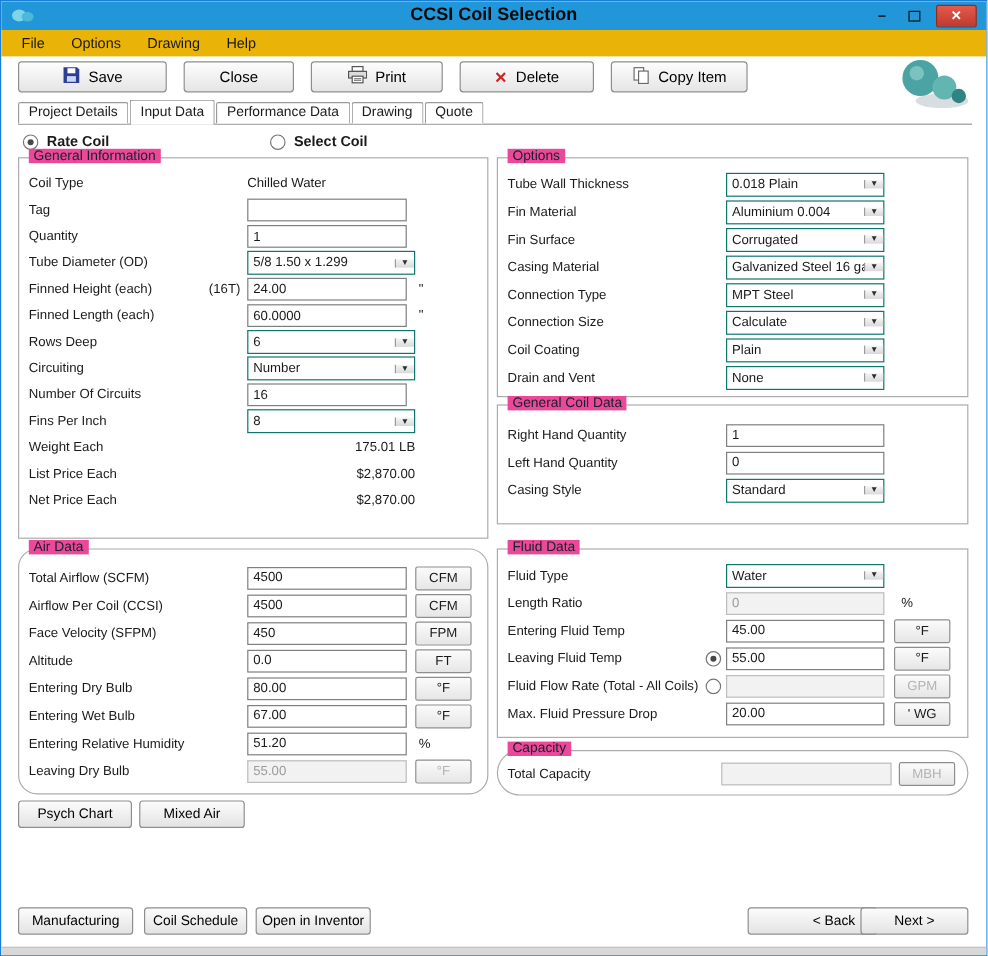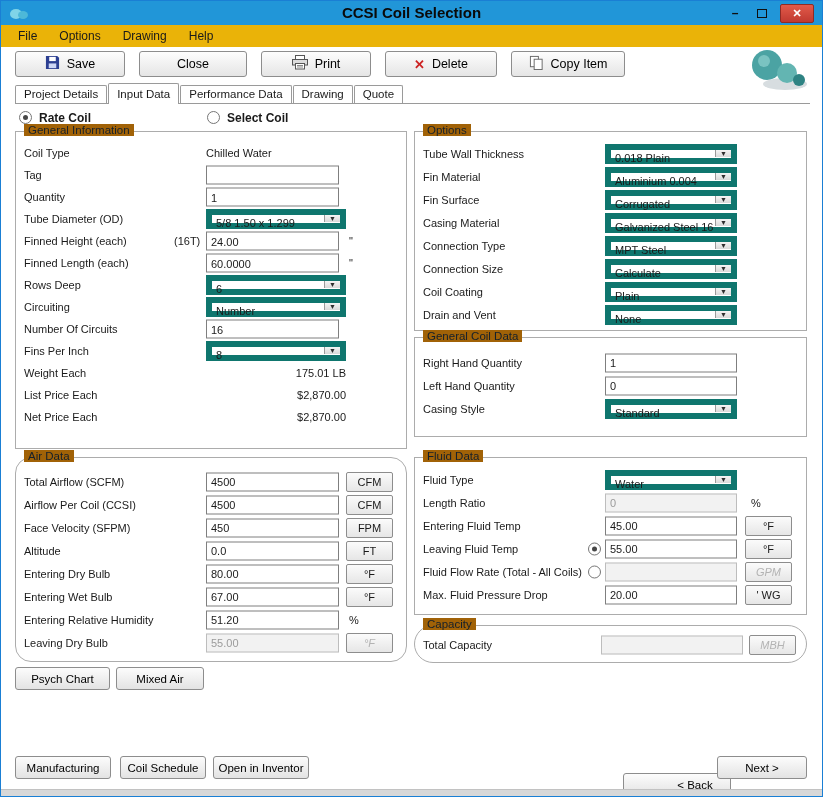--- a/index.html
+++ b/index.html
@@ -28,46 +28,46 @@
   .del-x { color:#cc2222; font-weight:bold; font-size:13px; }
   .logo { position:absolute; right:9px; top:45px; width:70px; height:46px; }
 
   
   .tabstrip { position:absolute; left:14px; top:82px; width:795px; height:21px; display:flex; align-items:flex-end; border-bottom:1px solid #9a9a9a; }
   .tab { height:18px; padding:2px 8px; border:1px solid #9a9a9a; border-bottom:none; background:#fff;
          font-size:11.5px; margin-right:1px; border-radius:2px 2px 0 0; white-space:nowrap; }
   .tab.active { height:21px; margin-bottom:-1px; position:relative; z-index:2; background:#fff; padding-top:4px; }
 
   
-  .radio-wrap { display:flex; align-items:flex-start; gap:7px; font-weight:bold; font-size:12px; position:absolute; }
+  .radio-wrap { display:flex; align-items:center; gap:7px; font-weight:bold; font-size:12px; position:absolute; }
   .radio { width:13px; height:13px; border:1px solid #767676; border-radius:50%; background:#fff; position:relative; display:inline-block; flex:none; }
   .radio.checked::after { content:""; position:absolute; left:3px; top:3px; width:5px; height:5px; border-radius:50%; background:#474747; }
 
   
   .group { position:absolute; border:1px solid #acacac; background:#fff; }
-  .gtitle { position:absolute; top:-8px; left:8px; background:#a16207; padding:0 4px; font-size:11.5px; color:#15202b; white-space:nowrap; }
+  .gtitle { position:absolute; top:-8px; left:8px; background:#ec4899; padding:0 4px; font-size:11.5px; color:#15202b; white-space:nowrap; }
   .row { position:relative; height:22px; }
   .row23 { height:23px; }
   .lbl { position:absolute; left:8px; top:50%; transform:translateY(-50%); font-size:11px; white-space:nowrap; }
   .note { position:absolute; left:158px; top:50%; transform:translateY(-50%); font-size:11px; }
   .sval { position:absolute; left:190px; top:50%; transform:translateY(-50%); font-size:11px; white-space:nowrap; }
   .sval.rt { width:140px; text-align:right; }
   .ctl { position:absolute; left:190px; top:50%; transform:translateY(-50%); }
   .txt { width:133px; height:19px; border:1px solid #7f7f7f; font:11px "Liberation Sans",sans-serif; padding:0 4px; background:#fff; color:#1a1a1a; }
   .txt.wide { width:142px; }
   .txt:disabled { background:#f2f2f2; color:#9b9b9b; border-color:#bdbdbd; }
-  .combo { height:20px; border:6px solid #0f766e; background:#fff; display:flex; align-items:flex-start; width:140px; }
+  .combo { height:20px; border:1px solid #0f766e; background:#fff; display:flex; align-items:center; width:140px; }
   .combo.w132 { width:132px; }
   .combo-text { flex:1; font-size:11px; padding:2px 4px; white-space:nowrap; overflow:hidden; }
   .combo-btn { width:16px; background:linear-gradient(#f5f5f5,#d9d9d9); border-left:1px solid #9a9a9a; font-size:7px; display:flex; align-items:center; justify-content:center; color:#2e2e2e; flex:none; }
   .suffix { position:absolute; left:333px; top:50%; transform:translateY(-50%); font-size:11px; }
   .unit { position:absolute; left:330px; top:50%; transform:translateY(-50%); width:47px; height:20px;
           border:1px solid #8d8d8d; border-radius:2px; background:linear-gradient(#fbfbfb,#e6e6e6);
           font:11px "Liberation Sans",sans-serif; color:#1a1a1a; }
-  .unit:disabled { color:#b3b3b3;font-style:italic; }
+  .unit:disabled { color:#b3b3b3; }
   .row-radio { position:absolute; left:173px; top:50%; transform:translateY(-50%); }
 
   
   .btn { position:absolute; height:23px; border:1px solid #8d8d8d; border-radius:3px;
          background:linear-gradient(#fcfcfc,#e3e3e3); font:11.5px "Liberation Sans",sans-serif; }
 
   .bottom-strip { position:absolute; left:0; right:0; bottom:0; height:7px; background:#d8d8d8; border-top:1px solid #c2c2c2; }
 </style>
 </head>
 <body>
@@ -92,29 +92,29 @@
   </div>
 
   <div class="menubar">
     <span class="menu-item">File</span>
     <span class="menu-item">Options</span>
     <span class="menu-item">Drawing</span>
     <span class="menu-item">Help</span>
   </div>
 
   <div class="toolbar">
-    <button class="tbtn" style="width:110px">
+    <button class="tbtn" style="width:124px">
       <span><svg width="15" height="15" viewBox="0 0 16 16">
             <path d="M1 1 h12 l2 2 v12 H1 Z" fill="#2c3f92"></path>
             <rect x="4" y="9" width="8" height="5" fill="#cdd6f5"></rect>
             <rect x="4.5" y="2" width="7" height="4.5" fill="#ffffff"></rect>
           </svg></span>
       <span>Save</span>
     </button>
-    <button class="tbtn" style="width:108px">
+    <button class="tbtn" style="width:92px">
       <span>Close</span>
     </button>
     <button class="tbtn" style="width:110px">
       <span><svg width="16" height="15" viewBox="0 0 16 15">
             <rect x="3.5" y="0.5" width="9" height="4" fill="#fff" stroke="#555"></rect>
             <rect x="0.5" y="4.5" width="15" height="5.5" fill="#dcdcdc" stroke="#555"></rect>
             <rect x="3.5" y="8.5" width="9" height="5.5" fill="#fff" stroke="#555"></rect>
             <line x1="5" y1="10.5" x2="11" y2="10.5" stroke="#888"></line>
             <line x1="5" y1="12" x2="11" y2="12" stroke="#888"></line>
           </svg></span>
@@ -147,21 +147,21 @@
     <div class="tab active">Input Data</div>
     <div class="tab">Performance Data</div>
     <div class="tab">Drawing</div>
     <div class="tab">Quote</div>
   </div>
 
   <label class="radio-wrap" style="left:18px; top:110px;">
     <span class="radio checked"></span>
     <span>Rate Coil</span>
   </label>
-  <label class="radio-wrap" style="left:206px; top:110px;">
+  <label class="radio-wrap" style="left:224px; top:110px;">
     <span class="radio"></span>
     <span>Select Coil</span>
   </label>
 
   <div class="group" style="left:14px; top:130px; width:392px; height:318px; padding-top:10px;">
     <span class="gtitle">General Information</span>
     <div class="row">
       <span class="lbl">Coil Type</span>
       <span class="sval">Chilled Water</span>
     </div>
@@ -399,17 +399,17 @@
       <button class="unit" style="left:334px" disabled="">MBH</button>
     </div>
   </div>
 
   <button class="btn" style="left:14px; top:666px; width:95px;">Psych Chart</button>
   <button class="btn" style="left:115px; top:666px; width:88px;">Mixed Air</button>
 
   <button class="btn" style="left:14px; top:755px; width:96px;">Manufacturing</button>
   <button class="btn" style="left:119px; top:755px; width:86px;">Coil Schedule</button>
   <button class="btn" style="left:212px; top:755px; width:96px;">Open in Inventor</button>
-  <button class="btn" style="left:622px; top:772px; width:108px;padding-left:36px;">&lt; Back</button>
+  <button class="btn" style="left:622px; top:755px; width:108px;padding-left:36px;">&lt; Back</button>
   <button class="btn" style="left:716px; top:755px; width:90px;">Next &gt;</button>
 
   <div class="bottom-strip"></div>
 </div>
 
 </body></html>

